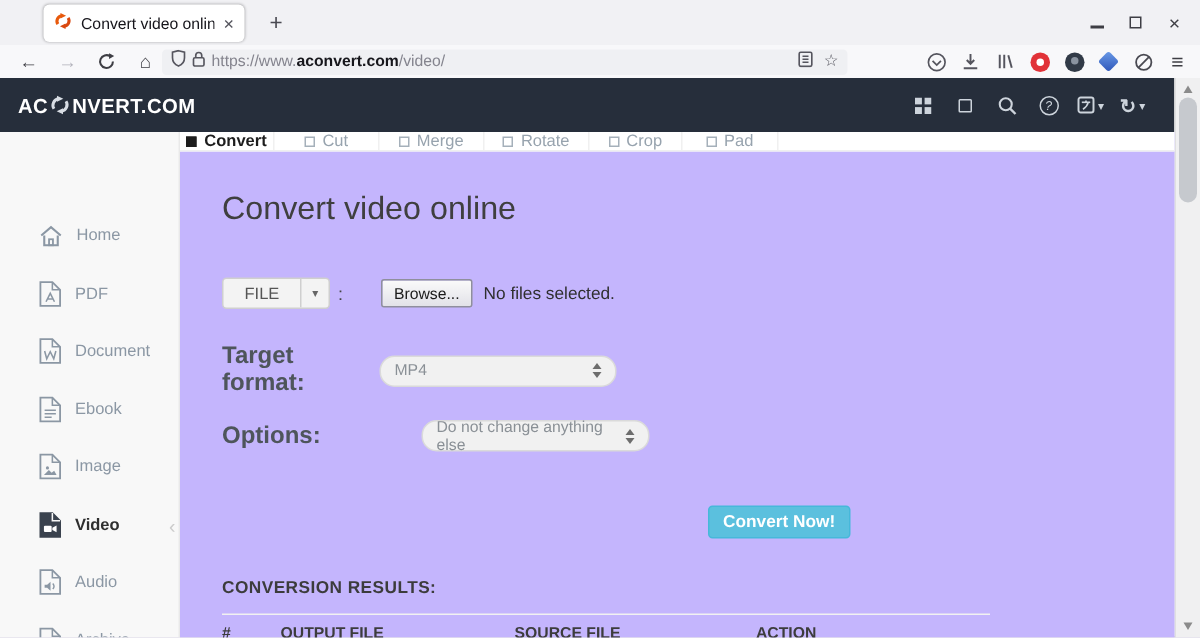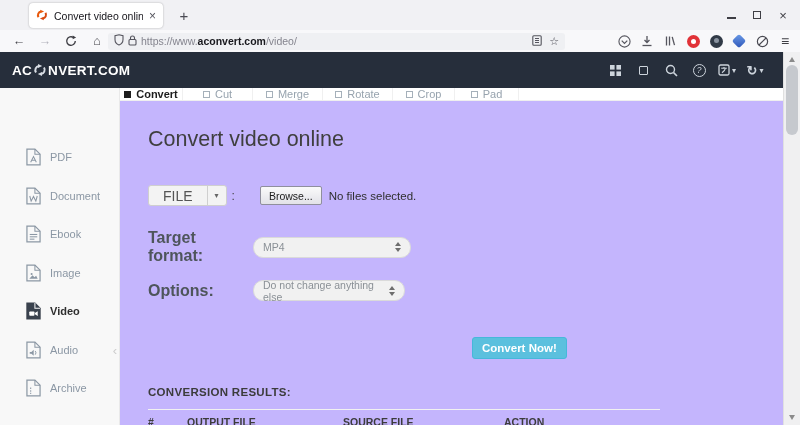--- a/index.html
+++ b/index.html
@@ -99,31 +99,31 @@
   .ptab:nth-child(3){ width:70px; } .ptab:nth-child(4){ width:70px; }
   .ptab:nth-child(5){ width:62px; } .ptab:nth-child(6){ width:64px; }
 
   
   .main { flex:1; position:relative; padding-left:28px; }
   h1.pagetitle { margin-top:26px; font-size:21.5px; font-weight:400; color:#3f3f3f; }
 
   .file-row { margin-top:33px; display:flex; align-items:center; }
   .file-btn { display:inline-flex; align-items:center; height:21px; background:#f3f3f3;
     border:1px solid #cfcfcf; border-radius:3px; overflow:hidden; }
-  .file-btn .fb-label { padding:0 14px; font-size:14px; color:#555; }
+  .file-btn .fb-label { padding:0 14px; font-size:11px; color:#555; }
   .file-btn .fb-caret { border-left:1px solid #cfcfcf; padding:0 7px; font-size:8px; color:#666;
     height:100%; display:flex; align-items:center; }
   .colon { margin-left:5px; font-size:12px; color:#444; }
   .browse-btn { margin-left:25px; height:19px; padding:0 8px; font-size:10.5px; color:#1b1b1b;
     background:linear-gradient(#fafafa,#e2e2e8); border:1px solid #8f8f9d; border-radius:2px;
     display:flex; align-items:center; }
   .nofiles { margin-left:7px; font-size:11.5px; color:#2f2f2f; }
 
   .form-row { margin-top:23px; display:flex; align-items:center; }
-  .form-row.tight { margin-top:15px; }
+  .form-row.tight { margin-top:15px;gap:28px; }
   .frm-label { width:105px; font-size:16px; font-weight:700; color:#4e555b; }
   .select { height:21px; background:#f1f1f1; border:1px solid #dadada; border-radius:10px;
     display:flex; align-items:center; justify-content:space-between; padding:0 9px; }
   .select .sel-val { font-size:10.5px; color:#8a9096; }
   .sel-target { width:158px; }
   .sel-options { width:152px; }
   .stepper { display:flex; flex-direction:column; gap:2px; }
   .stp-up { width:0; height:0; border-left:3px solid transparent; border-right:3px solid transparent;
     border-bottom:4px solid #6d6d6d; }
   .stp-down { width:0; height:0; border-left:3px solid transparent; border-right:3px solid transparent;
@@ -298,20 +298,28 @@
   <div class="scrollbar">
     <i class="sb-up"></i>
     <i class="sb-thumb"></i>
     <i class="sb-down"></i>
   </div>
 
   <div class="page">
 
     <aside class="sidebar">
       <div class="sb-item">
+        <svg width="16" height="15" viewBox="0 0 16 15">
+          <path d="M1.5 7 L8 1.5 L14.5 7" fill="none" stroke="#8b97a4" stroke-width="1.4"></path>
+          <path d="M3.5 7 V13.5 H12.5 V7" fill="none" stroke="#8b97a4" stroke-width="1.4"></path>
+          <rect x="6.7" y="9.5" width="2.6" height="4" fill="none" stroke="#8b97a4" stroke-width="1.2"></rect>
+        </svg>
+        <span>Home</span>
+      </div>
+      <div class="sb-item">
         <svg width="15" height="18" viewBox="0 0 16 19">
           <path d="M1 1 H9.5 L15 6.5 V18 H1 Z" fill="none" stroke="#8b97a4" stroke-width="1.3"></path>
           <path d="M9.5 1 V6.5 H15" fill="none" stroke="#8b97a4" stroke-width="1.1"></path>
           <path d="M5 15 L8 9 L11 15 M6.2 13 H9.8" fill="none" stroke="#8b97a4" stroke-width="1.1"></path>
         </svg>
         <span>PDF</span>
       </div>
       <div class="sb-item">
         <svg width="15" height="18" viewBox="0 0 16 19">
           <path d="M1 1 H9.5 L15 6.5 V18 H1 Z" fill="none" stroke="#8b97a4" stroke-width="1.3"></path>

